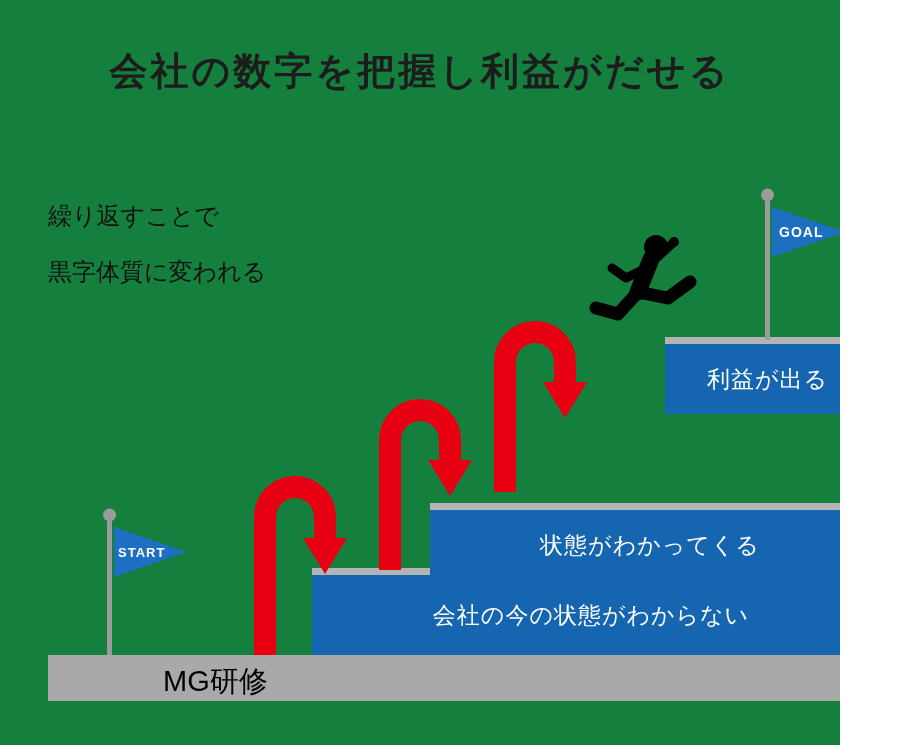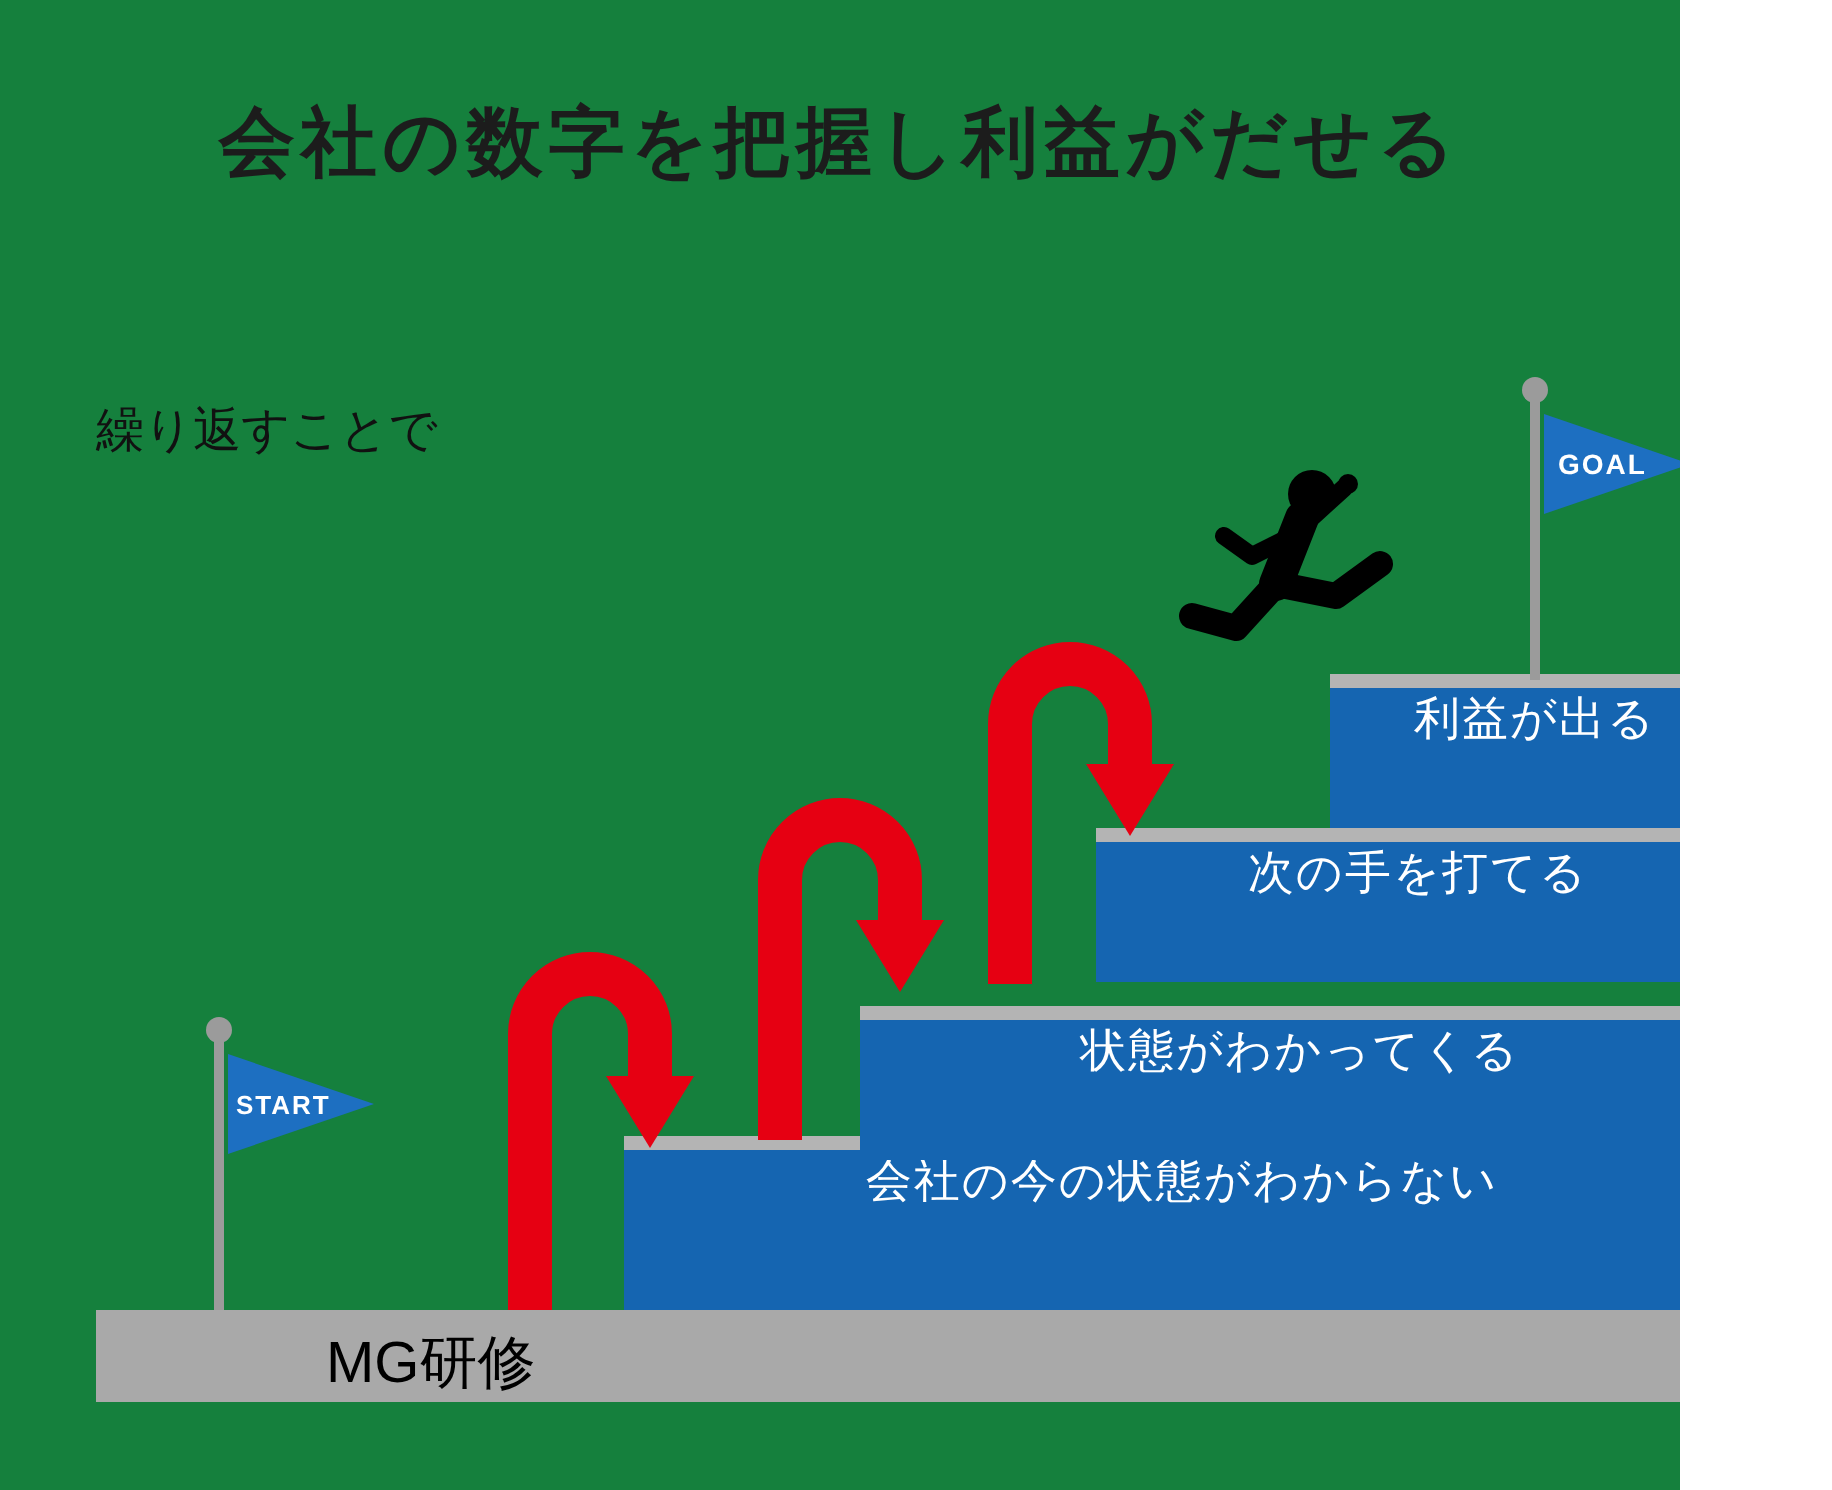--- a/index.html
+++ b/index.html
@@ -21,21 +21,21 @@
     background:var(--ground-gray);
   }
   .ground-label {
     position:absolute; left:163px; top:662px;
     font-size:29px; color:#000;
   }
   .step {
     position:absolute; box-sizing:border-box;
     background:var(--step-blue);
     border-top:7px solid var(--cap-gray);
-    color:#ffffff; display:flex; justify-content:center;
+    color:#ffffff; display:flex; align-items:center; justify-content:center;
     font-size:23px; letter-spacing:1px;
   }
   .s1 { left:312px; top:568px; width:558px; height:87px; }
   .s2 { left:430px; top:491px; width:440px; height:77px;margin-top:12px; }
   .s3 { left:548px; top:414px; width:322px; height:77px; }
   .s4 { left:665px; top:337px; width:205px; height:77px; }
   .overlay { position:absolute; left:0; top:0; pointer-events:none; }
   .arrow path { stroke:var(--arrow-red); stroke-width:22; fill:none; }
   .arrow polygon { fill:var(--arrow-red); }
   .flag { position:absolute; }
@@ -50,32 +50,30 @@
 </style>
 </head>
 <body>
 
 <div class="canvas">
 
   <div class="title">会社の数字を把握し利益がだせる</div>
 
   <div class="intro">
     <div>繰り返すことで</div>
+    <div>黒字体質に変われる</div>
   </div>
 
   <div class="ground"></div>
 
   <div class="step s1">
     <span>会社の今の状態がわからない</span>
   </div>
   <div class="step s2">
     <span>状態がわかってくる</span>
-  </div>
-  <div class="step s3">
-    <span>次の手を打てる</span>
   </div>
   <div class="step s4">
     <span>利益が出る</span>
   </div>
 
   <svg class="overlay arrow" width="916" height="745" viewBox="0 0 916 745">
     <g>
       <path d="M265 655 L265 517 A30 30 0 0 1 325 517 L325 540"></path>
       <polygon points="303,538 347,538 325,574"></polygon>
     </g>

